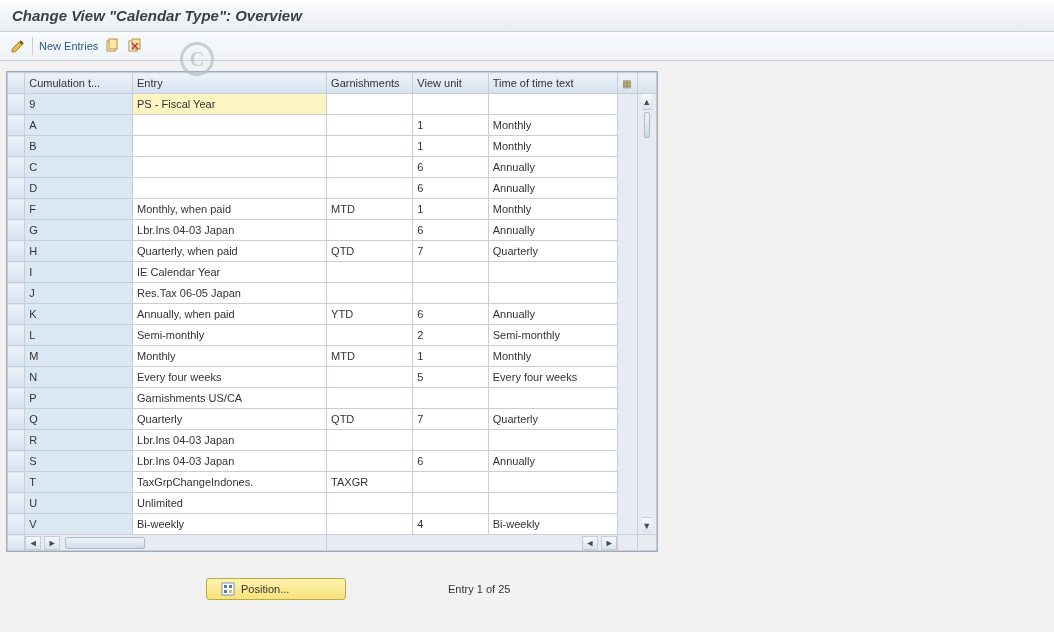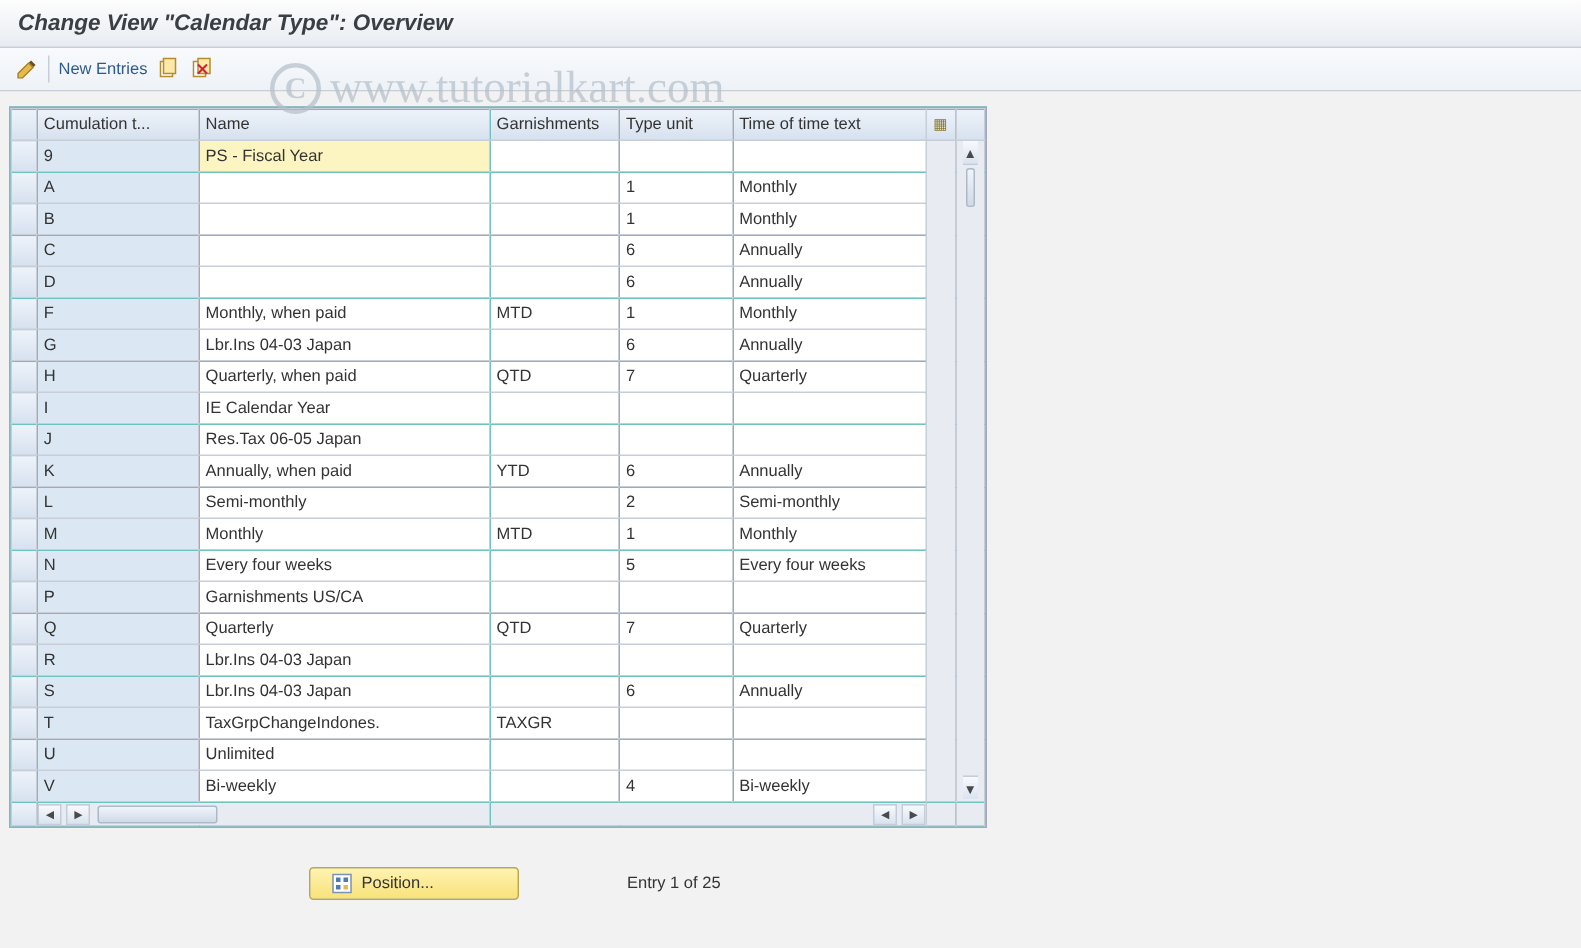--- a/index.html
+++ b/index.html
@@ -33,21 +33,21 @@
     .toolbar .sep { width:1px;height:18px;background:#c8ced8; }
     .tb-icon { width:16px;height:16px;display:inline-flex;align-items:center;justify-content:center;cursor:pointer;}
     .toolbar-link { color:#2c5a8e;cursor:pointer; }
     .content-area {
       padding: 10px 6px;
       background:#f2f2f2;
     }
     .grid-wrap {
       width: 652px;
       border: 1px solid #9faab9;
-      background:#14b8a6;
+      background:#14532d;
     }
     .grid {
       width: 100%;
       border-collapse: collapse;
       table-layout: fixed;
     }
     .grid th, .grid td {
       border: 1px solid #c8ced8;
       height: 21px;
       padding: 0 4px;
@@ -116,21 +116,21 @@
     .hs-thumb{
       display:inline-block;height:12px;width:80px;margin-left:2px;
       background:linear-gradient(#f1f5fa,#cfdae8);
       border:1px solid #aeb9c8;border-radius:2px;vertical-align:middle;
     }
     .footer {
       margin-top: 26px;
       display:flex;
       align-items:center;
       padding-left: 200px;
-      gap: 72px;
+      gap: 102px;
     }
     .pos-btn{
       display:inline-flex;align-items:center;gap:6px;
       background:linear-gradient(#fff3b0,#f8e27a);
       border:1px solid #b8a94a;
       border-radius:3px;
       padding:3px 14px;
       font-size:11px;color:#333;cursor:pointer;
       width:140px;justify-content:flex-start;
     }
@@ -175,43 +175,42 @@
     <svg width="16" height="16" viewBox="0 0 16 16">
         <rect x="3" y="3" width="8" height="10" fill="#fff" stroke="#b58c2e"></rect>
         <rect x="6" y="1" width="8" height="10" fill="#ffe9a8" stroke="#b58c2e"></rect>
         <path d="M6 5 L12 11 M12 5 L6 11" stroke="#c23" stroke-width="1.4"></path>
       </svg>
   </span>
 </div>
 
 <div class="watermark">
   <span class="wm-c">C</span>
-    <span>www.tutorialkart.com</span>
 </div>
 
 <div class="content-area">
   <div class="grid-wrap">
     <table class="grid">
       <colgroup>
         <col style="width:16px">
         <col class="col-cum">
           <col class="col-name">
           <col class="col-desc">
         <col class="col-time">
           <col class="col-unit">
         <col class="col-cfg">
           <col class="col-vscroll">
       </colgroup>
       <thead>
         <tr>
           <th class="rowsel"></th>
           <th>Cumulation t...</th>
-          <th>Name</th>
+          <th>Entry</th>
           <th>Garnishments</th>
-          <th>Type unit</th>
+          <th>View unit</th>
           <th>Time of time text</th>
           <th class="hdr-cfg"><span class="cfg-icon">▦</span></th>
           <th class="hdr-vs"></th>
         </tr>
       </thead>
       <tbody id="grid-body">
           <tr>
             <td class="rowsel"></td>
             <td class="key">9</td>
             <td class="selected">PS - Fiscal Year</td>

